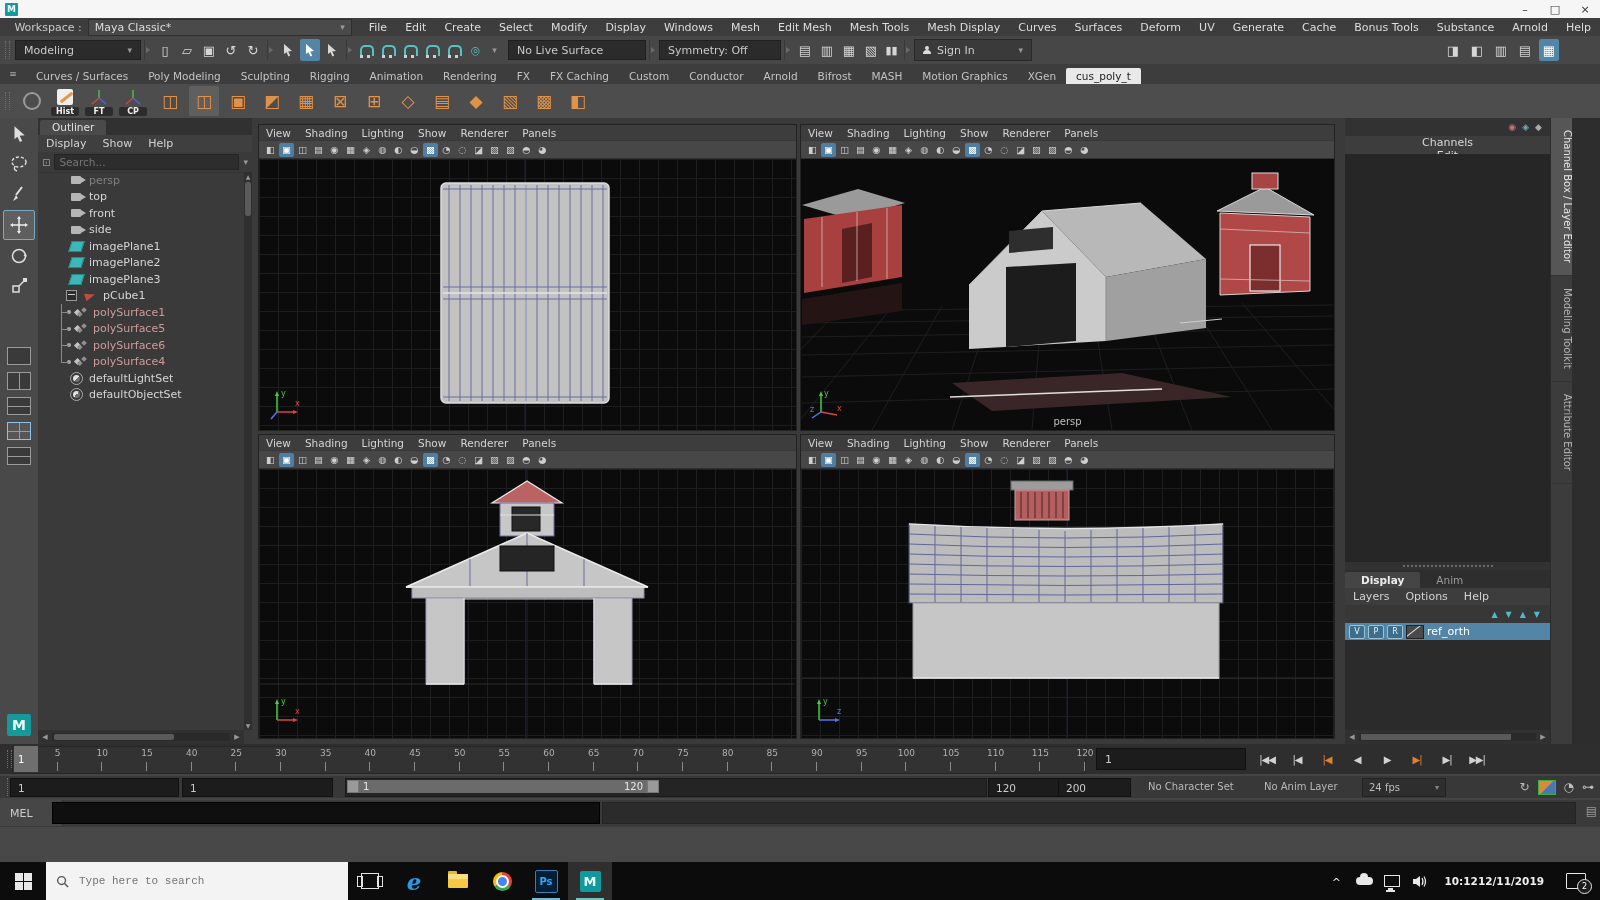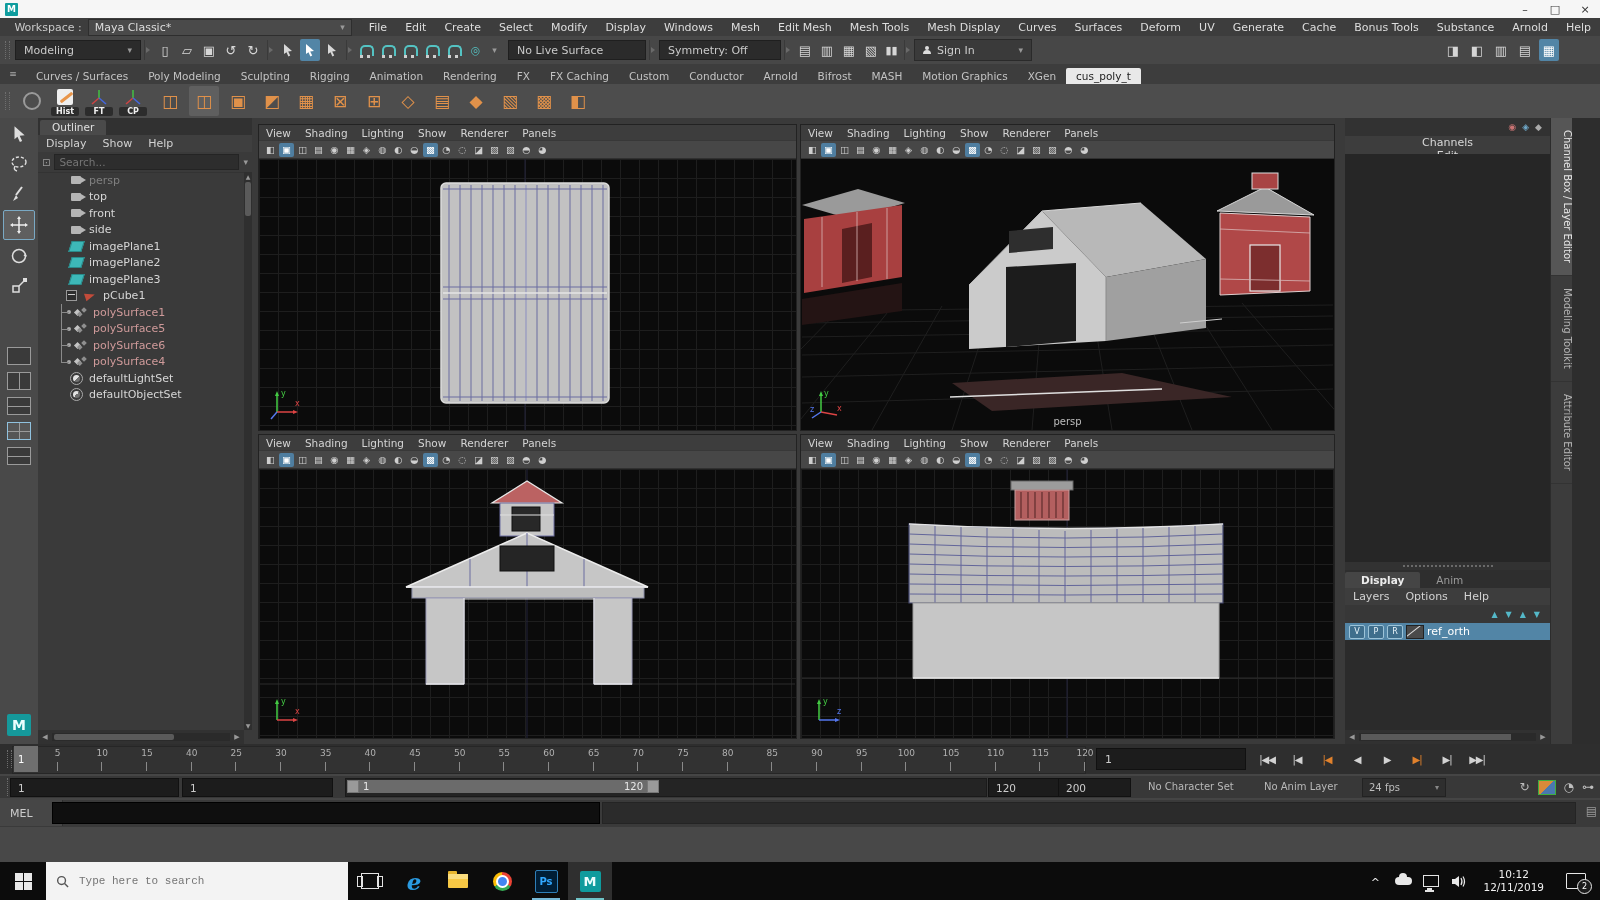--- a/index.html
+++ b/index.html
@@ -252,22 +252,22 @@
       font-size:10px;font-weight:bold;display:flex;align-items:center;justify-content:center;}
   .mayaapp{width:21px;height:21px;background:#0f9b9d;border-radius:2px;color:#eafcfc;font-size:13px;
            font-weight:bold;display:flex;align-items:center;justify-content:center;}
   .tray{margin-left:auto;display:flex;align-items:center;gap:4px;padding-right:4px;}
   .tray .titem{min-width:24px;height:38px;display:flex;align-items:center;justify-content:center;color:#e8e8e8;}
   .chev{font-size:11px;color:#e0e0e0;transform:translateY(1px);}
   .cloud{width:17px;height:8px;background:#e8e8e8;border-radius:8px;position:relative;}
   .cloud::before{content:"";position:absolute;left:4px;top:-4px;width:8px;height:8px;border-radius:50%;background:#e8e8e8;}
   .netic{width:14px;height:10px;border:1.5px solid #e4e4e4;position:relative;}
   .netic::after{content:"";position:absolute;left:3px;bottom:-4px;width:5px;height:2px;background:#e4e4e4;box-shadow:-2px 2px 0 #e4e4e4,2px 2px 0 #e4e4e4;}
-  .clock{display:flex;flex-direction:column;align-items:center;justify-content:center;color:#f0f0f0;
-         font-size:10.5px;line-height:13px;padding:0 8px;}
+  .clock{display:flex;flex-direction:row;align-items:center;justify-content:center;color:#f0f0f0;
+         font-size:10.5px;line-height:13px;padding:0 8px;font-weight:bold;}
   .action{width:18px;height:14px;border:1.5px solid #e8e8e8;border-radius:1px;position:relative;}
   .action .badge{position:absolute;right:-7px;bottom:-6px;width:13px;height:13px;border-radius:50%;background:#1c1c1c;
          border:1px solid #e8e8e8;color:#fff;font-size:8px;display:flex;align-items:center;justify-content:center;}
 </style>
 </head>
 <body>
 
 <div id="app">
 
   <div class="titlebar">

